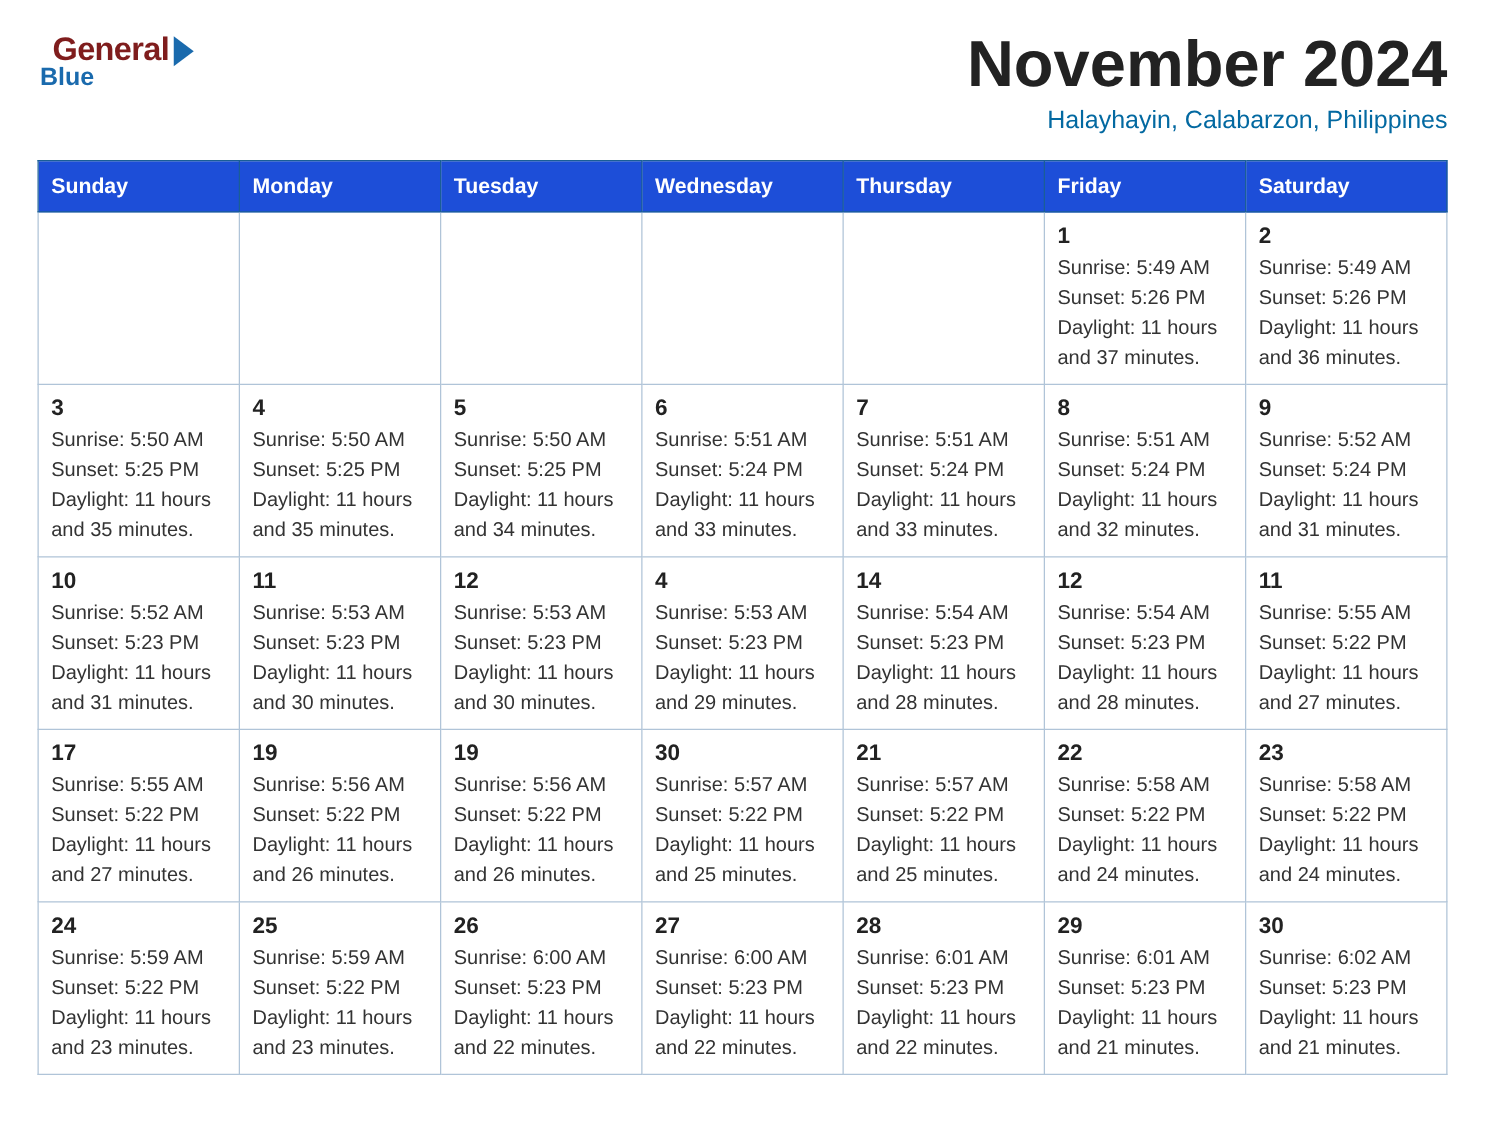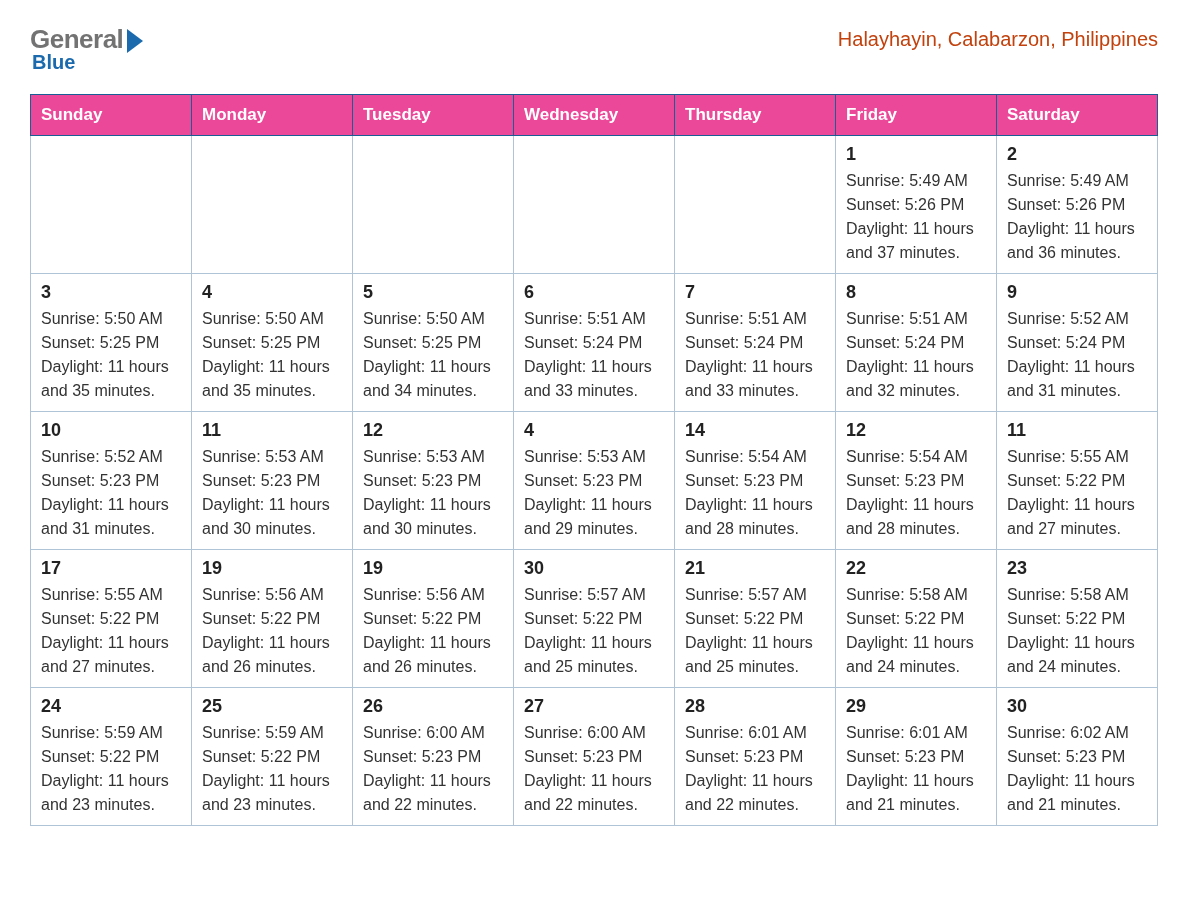--- a/index.html
+++ b/index.html
@@ -21,22 +21,23 @@
       flex-direction: column;
       align-items: flex-start;
     }
     .logo-top {
       display: flex;
       align-items: center;
     }
     .logo-general {
       font-size: 26px;
       font-weight: bold;
-      color: #737373;
+      color: #7f1d1d;
       letter-spacing: -0.5px;
+      margin-left: 12px;
     }
     .logo-arrow {
       width: 0;
       height: 0;
       border-left: 16px solid #1a6aad;
       border-top: 12px solid transparent;
       border-bottom: 12px solid transparent;
       margin-left: 4px;
       margin-top: 2px;
     }
@@ -51,29 +52,29 @@
       text-align: right;
     }
     .main-title {
       font-size: 52px;
       font-weight: bold;
       color: #222;
       line-height: 1.1;
     }
     .subtitle {
       font-size: 20px;
-      color: #c2410c;
+      color: #0369a1;
       margin-top: 4px;
     }
     .calendar {
       width: 100%;
       border-collapse: collapse;
     }
     .calendar thead tr th {
-      background-color: #ec4899;
+      background-color: #1d4ed8;
       color: #fff;
       font-size: 17px;
       font-weight: bold;
       padding: 10px 10px;
       text-align: left;
       border: 1px solid #1a5e96;
     }
     .calendar tbody tr td {
       border: 1px solid #b0c4d8;
       vertical-align: top;
@@ -105,20 +106,21 @@
 
 <div class="header-area">
   <div class="logo">
     <div class="logo-top">
       <span class="logo-general">General</span>
       <div class="logo-arrow"></div>
     </div>
     <div class="logo-bottom">Blue</div>
   </div>
   <div class="title-area">
+    <div class="main-title">November 2024</div>
     <div class="subtitle">Halayhayin, Calabarzon, Philippines</div>
   </div>
 </div>
 
 <table class="calendar">
   <thead>
     <tr>
     <th>Sunday</th>
         <th>Monday</th>
         <th>Tuesday</th>

